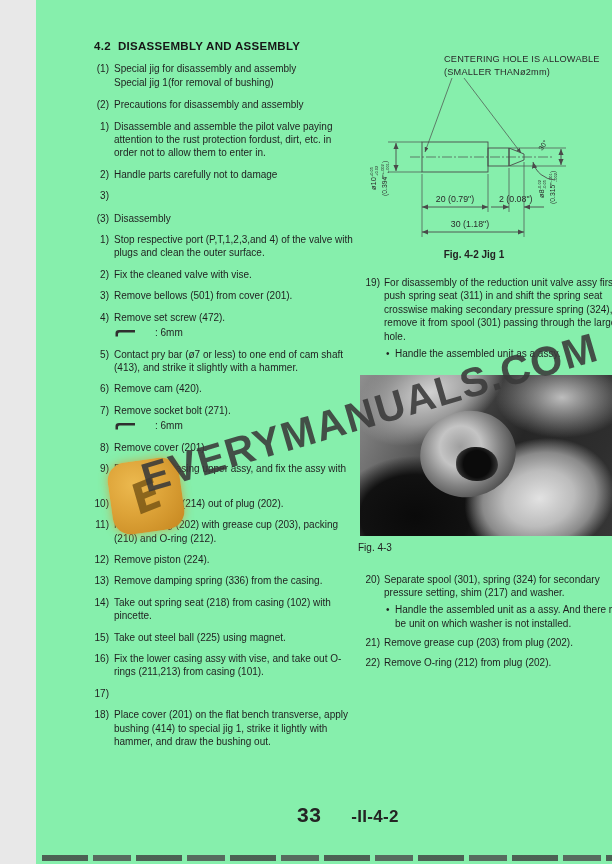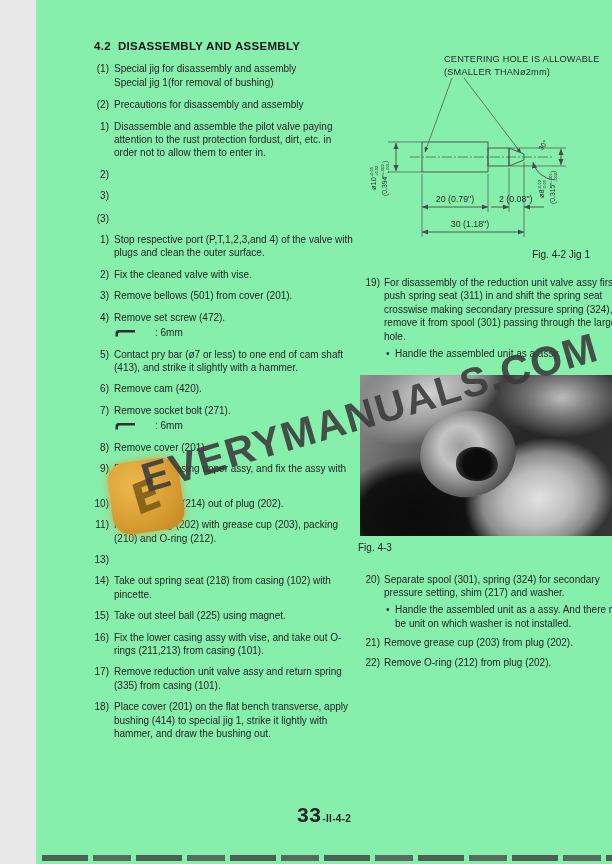--- a/index.html
+++ b/index.html
@@ -11,21 +11,21 @@
   .row{display:flex;margin-top:8px;}
   .row.l0{margin-top:9px;}
   .num{flex:none;width:34px;text-align:right;padding-right:5px;box-sizing:border-box;}
   .txt{flex:1;min-width:0;}
   .tool{display:flex;align-items:center;gap:19px;margin-top:2px;}
   .wrench{display:inline-flex;align-items:center;}
   
   .col-right{position:absolute;left:322px;top:48px;width:278px;font-size:10px;line-height:13.6px;}
   .fig42{display:block;}
   .caption{font-size:10px;color:#222;}
-  .cap42{width:232px;text-align:right;margin-top:2px;}
+  .cap42{width:232px;text-align:center;margin-top:2px;font-weight:bold;}
   .cap43{width:272px;text-align:left;margin-top:5px;}
   .r-step{margin-top:14px;justify-content:flex-end;}
   .r-step .num{width:26px;padding-right:4px;}
   .r-step.tight{margin-top:6px;}
   .bullet-row{display:flex;margin-top:3px;margin-left:2px;}
   .bullet{flex:none;width:9px;}
   
   .nt{font-size:9.2px;fill:#2a2a2a;letter-spacing:.2px;}
   .dl{font-size:8.8px;fill:#2a2a2a;}
   .rl{font-size:7.5px;fill:#2a2a2a;}
@@ -54,23 +54,23 @@
   
   .wm-text{position:absolute;left:334px;top:413px;transform:translate(-50%,-50%) rotate(-16.3deg);
     font-size:41px;font-weight:bold;letter-spacing:1.5px;color:#3a3a3a;opacity:.88;white-space:nowrap;z-index:6;pointer-events:none;}
   .wm-logo{position:absolute;left:74px;top:460px;width:72px;height:72px;border-radius:18px;z-index:5;
     transform:rotate(-8deg);display:flex;align-items:center;justify-content:center;
     background:radial-gradient(circle at 35% 32%,#ecb94f 0%,#dda338 45%,#c5861f 100%);
     box-shadow:0 0 10px rgba(210,160,60,.8);}
   .wm-logo span{font-size:42px;font-weight:bold;color:#6e4d10;opacity:.75;transform:rotate(-14deg) skewX(-6deg);
     font-family:"DejaVu Sans",sans-serif;}
   
-  .pageno{position:absolute;left:261px;top:803px;display:flex;align-items:baseline;font-weight:bold;color:#242424;}
+  .pageno{position:absolute;left:261px;top:803px;display:flex;align-items:baseline;font-weight:bold;color:#242424;gap:29px;}
   .pageno .big{font-size:21px;letter-spacing:.5px;}
-  .pageno .small{font-size:10px;margin-left:1px;letter-spacing:.3px;}
+  .pageno .small{font-size:17px;margin-left:1px;letter-spacing:.3px;}
   .scan-bar{position:absolute;left:6px;right:4px;bottom:3px;height:6px;opacity:.8;
     background:repeating-linear-gradient(90deg,#3d3d3d 0px,#3d3d3d 46px,rgba(0,0,0,0) 46px,rgba(0,0,0,0) 51px,#4a4a4a 51px,#4a4a4a 89px,rgba(0,0,0,0) 89px,rgba(0,0,0,0) 94px);}
 </style>
 </head>
 <body>
 
 <div class="page">
 
   <div class="col-left">
     <h1>
@@ -88,26 +88,28 @@
     <div class="row l0">
       <span class="num">(2)</span>
       <div class="txt">Precautions for disassembly and assembly</div>
     </div>
     <div class="row">
       <span class="num">1)</span>
       <div class="txt">Disassemble and assemble the pilot valve paying attention to the rust protection fordust, dirt, etc. in order not to allow them to enter in.</div>
     </div>
     <div class="row">
       <span class="num">2)</span>
+      <div class="txt">Handle parts carefully not to damage</div>
     </div>
     <div class="row">
       <span class="num">3)</span>
     </div>
     <div class="row l0">
       <span class="num">(3)</span>
+      <div class="txt">Disassembly</div>
     </div>
     <div class="row">
       <span class="num">1)</span>
       <div class="txt">Stop respective port (P,T,1,2,3,and 4) of the valve with plugs and clean the outer surface.</div>
     </div>
     <div class="row">
       <span class="num">2)</span>
       <div class="txt">Fix the cleaned valve with vise.</div>
     </div>
     <div class="row">
@@ -160,37 +162,41 @@
     </div>
     <div class="row">
       <span class="num">10)</span>
       <div class="txt">Draw push rod (214) out of plug (202).</div>
     </div>
     <div class="row">
       <span class="num">11)</span>
       <div class="txt">Remove plug (202) with grease cup (203), packing (210) and O-ring (212).</div>
     </div>
     <div class="row">
+      <span class="num">12)</span>
+      <div class="txt">Remove piston (224).</div>
+    </div>
+    <div class="row">
       <span class="num">13)</span>
+      <div class="txt">Remove damping spring (336) from the casing.</div>
     </div>
     <div class="row">
       <span class="num">14)</span>
       <div class="txt">Take out spring seat (218) from casing (102) with pincette.</div>
     </div>
     <div class="row">
       <span class="num">15)</span>
       <div class="txt">Take out steel ball (225) using magnet.</div>
     </div>
     <div class="row">
       <span class="num">16)</span>
       <div class="txt">Fix the lower casing assy with vise, and take out O-rings (211,213) from casing (101).</div>
     </div>
     <div class="row">
       <span class="num">17)</span>
-      <div class="txt">Remove reduction unit valve assy and return spring (335) from casing (101).</div>
     </div>
     <div class="row">
       <span class="num">18)</span>
       <div class="txt">Place cover (201) on the flat bench transverse, apply bushing (414) to special jig 1, strike it lightly with hammer, and draw the bushing out.</div>
     </div>
   </div>
 
   <div class="col-right">
 
     <svg class="fig42" width="278" height="198" viewBox="0 0 278 198">

